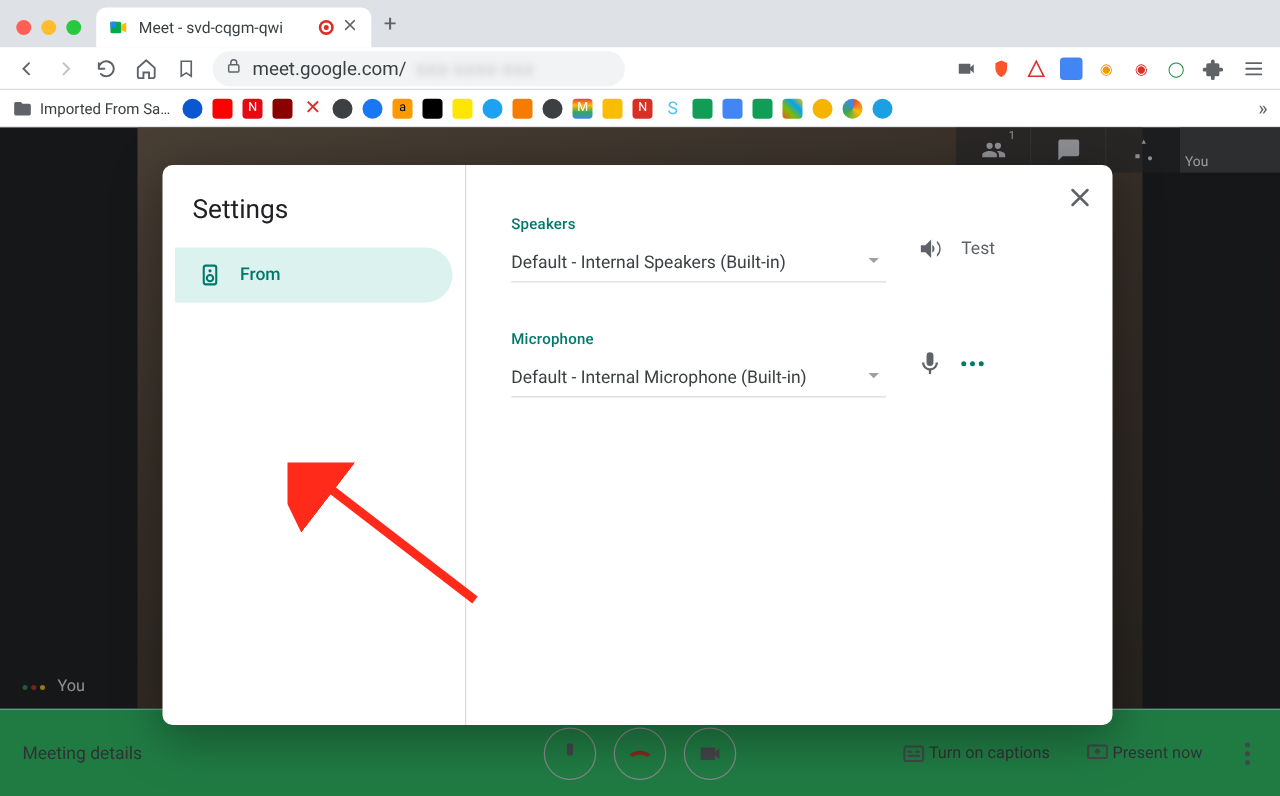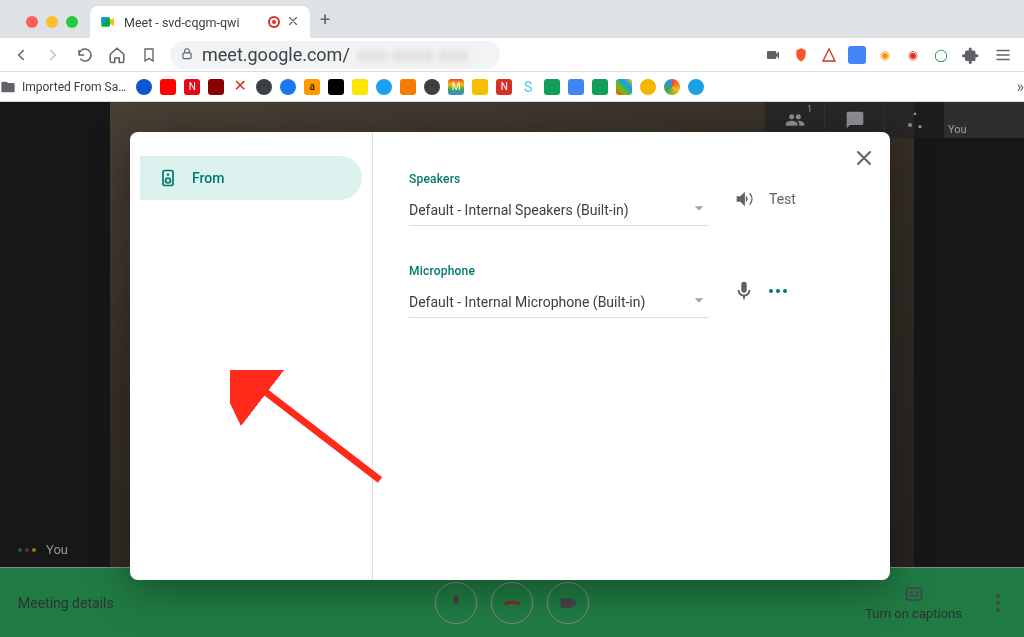--- a/index.html
+++ b/index.html
@@ -26,21 +26,21 @@
     font-family: -apple-system, BlinkMacSystemFont, "Segoe UI", Roboto, Arial, sans-serif;
     width: 1024px; height: 637px;
     overflow: hidden;
     background: #fff;
   }
   
   .tab-strip {
     height: 38px;
     background: var(--chrome);
     display: flex; align-items: flex-end;
-    padding: 0 24px;
+    padding: 0 11px;
     gap: 6px;
   }
   .traffic { display: flex; gap: 8px; align-items: center; padding: 0 6px 10px 2px; }
   .dot { width: 12px; height: 12px; border-radius: 50%; }
   .dot.r { background:#ff5f56; } .dot.y { background:#ffbd2e; } .dot.g { background:#27c93f; }
   .tab {
     height: 32px; width: 220px;
     background: var(--tab-active);
     border-radius: 8px 8px 0 0;
     display: flex; align-items: center; gap: 8px;
@@ -56,29 +56,29 @@
   .toolbar {
     height: 34px; display:flex; align-items:center; gap:10px;
     padding: 0 10px; background:#fff; border-bottom:1px solid var(--gray-200);
   }
   .tbtn { width:22px; height:22px; display:flex; align-items:center; justify-content:center; color:var(--gray-500); cursor:pointer; }
   .tbtn.dim { color: var(--gray-300); }
   .addr {
     flex: 0 1 330px;
     height: 28px; background: var(--addr); border-radius: 14px;
     display:flex; align-items:center; gap:8px; padding:0 10px;
-    font-size:18px; color:var(--gray-700);text-align:center;
+    font-size:15px; color:var(--gray-700);text-align:center;
   }
   .addr .lock { color: var(--gray-500); }
   .addr .blur { filter: blur(3px); color: #c0c0c0; letter-spacing: 1px; }
   .ext-row { margin-left:auto; display:flex; align-items:center; gap:10px; }
   .ext { width:18px; height:18px; border-radius:3px; display:flex; align-items:center; justify-content:center; font-size:12px; }
   .bookmarks {
     height: 30px; display:flex; align-items:center; gap:10px;
-    padding: 0 0; border-bottom:1px solid var(--gray-200);
+    padding: 0 10px; border-bottom:1px solid var(--gray-200);
   }
   .bm { display:flex; align-items:center; gap:6px; font-size:12px; color:var(--gray-700); }
   .bm-icons { display:flex; gap:8px; align-items:center; flex:1; }
   .bm-overflow { color:var(--gray-500); margin-left:auto; }
 
   
   .meet {
     position: relative;
     height: calc(637px - 38px - 34px - 30px);
     background: var(--meet-dark);
@@ -103,21 +103,21 @@
   .bottom-bar {
     position:absolute; left:0; right:0; bottom:0; height:70px;
     background:#22c55e; border-top:1px solid var(--gray-200);
     display:flex; align-items:center; padding:0 18px; gap:20px;
     font-size:14px; color:var(--gray-700);
   }
   .bottom-bar .details { display:flex; align-items:center; gap:6px; }
   .bottom-bar .center { position:absolute; left:50%; transform:translateX(-50%); display:flex; gap:14px; }
   .bottom-bar .cbtn { width:42px; height:42px; border-radius:50%; border:1px solid var(--gray-200); display:flex; align-items:center; justify-content:center; color:var(--gray-500); }
   .bottom-bar .right { margin-left:auto; display:flex; align-items:center; gap:28px; }
-  .bottom-bar .act { display:flex; flex-direction:column; align-items:center; gap:2px; font-size:13px; color:var(--gray-700); }
+  .bottom-bar .act { display:flex; flex-direction:row; align-items:center; gap:2px; font-size:13px; color:var(--gray-700); }
   .bottom-bar .more-vert { display:flex; flex-direction:column; gap:3px; padding:6px; }
   .bottom-bar .more-vert span { width:4px; height:4px; border-radius:50%; background:var(--gray-500); }
   .you-label {
     position:absolute; left:18px; bottom:80px; color:#e8eaed; font-size:13px;
     display:flex; align-items:center; gap:10px;
   }
   .you-label .dots { display:flex; gap:3px; }
   .you-label .dots span { width:4px; height:4px; border-radius:50%; background:#1e8e3e; }
   .you-label .dots span:nth-child(2){ background:#c5221f; }
   .you-label .dots span:nth-child(3){ background:#fbbc04; }
@@ -358,37 +358,45 @@
         </div>
     </div>
     <div class="right">
       <div class="act">
         <svg viewBox="0 0 24 24" width="20" height="20" fill="#5f6368">
             <rect x="3" y="5" width="18" height="14" rx="2" fill="none" stroke="#5f6368" stroke-width="2"></rect>
             <path d="M7 10h3M7 14h5M14 10h3M14 14h3" stroke="#5f6368" stroke-width="2" stroke-linecap="round"></path>
           </svg>
         <span>Turn on captions</span>
       </div>
+      <div class="act">
+        <svg viewBox="0 0 24 24" width="20" height="20" fill="#5f6368">
+            <rect x="3" y="4" width="18" height="12" rx="1" fill="none" stroke="#5f6368" stroke-width="2"></rect>
+            <path d="M12 8v4m-2-2l2-2 2 2" fill="none" stroke="#5f6368" stroke-width="2" stroke-linecap="round"></path>
+          </svg>
+        <span>Present now</span>
+      </div>
       <div class="more-vert">
           <span></span>
           <span></span>
           <span></span>
         </div>
     </div>
   </div>
 
   <div class="scrim"></div>
 
   <div class="dialog">
     <div class="dlg-close">
       <svg viewBox="0 0 24 24" width="24" height="24">
           <path d="M6 6l12 12M18 6L6 18" stroke="#5f6368" stroke-width="2" stroke-linecap="round"></path>
         </svg>
     </div>
     <div class="dlg-left">
+      <div class="dlg-title">Settings</div>
       <div class="nav-item active">
         <svg viewBox="0 0 24 24">
             <rect x="6" y="3" width="12" height="18" rx="2" fill="none" stroke="currentColor" stroke-width="2"></rect>
             <circle cx="12" cy="15" r="3" fill="none" stroke="currentColor" stroke-width="2"></circle>
             <circle cx="12" cy="8" r="1.5" fill="currentColor"></circle>
           </svg>
         <span>From</span>
       </div>
     </div>
     <div class="dlg-right">

